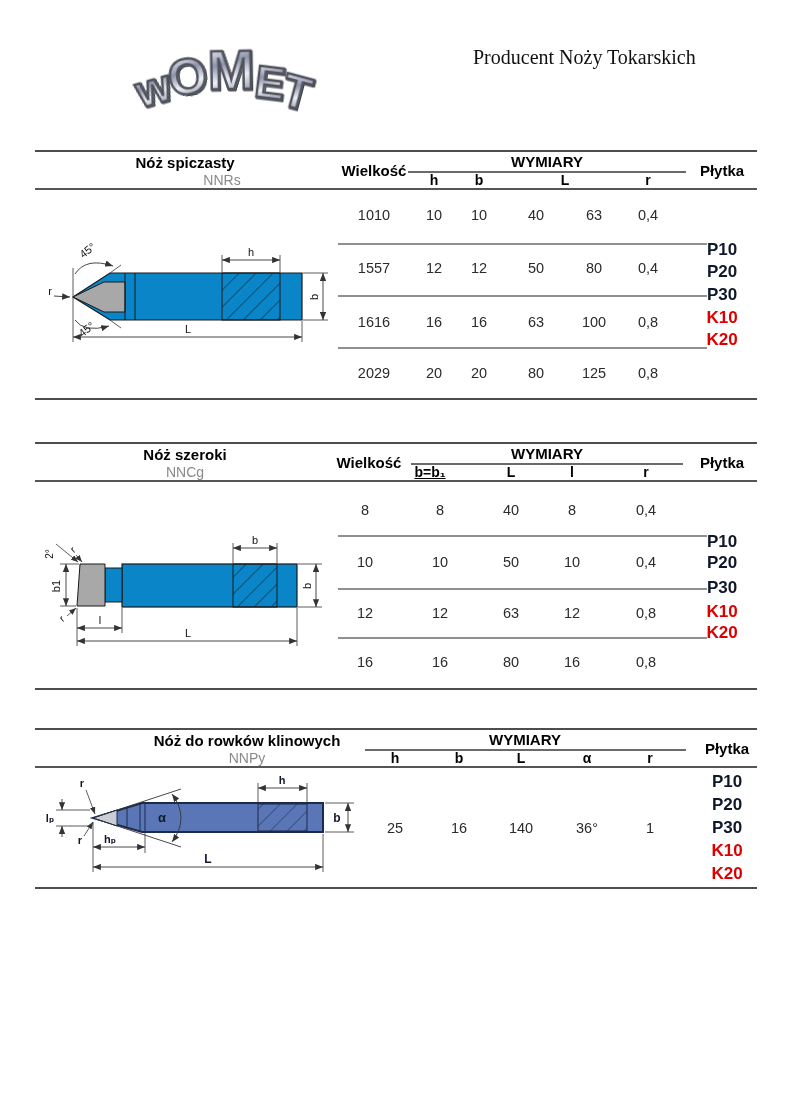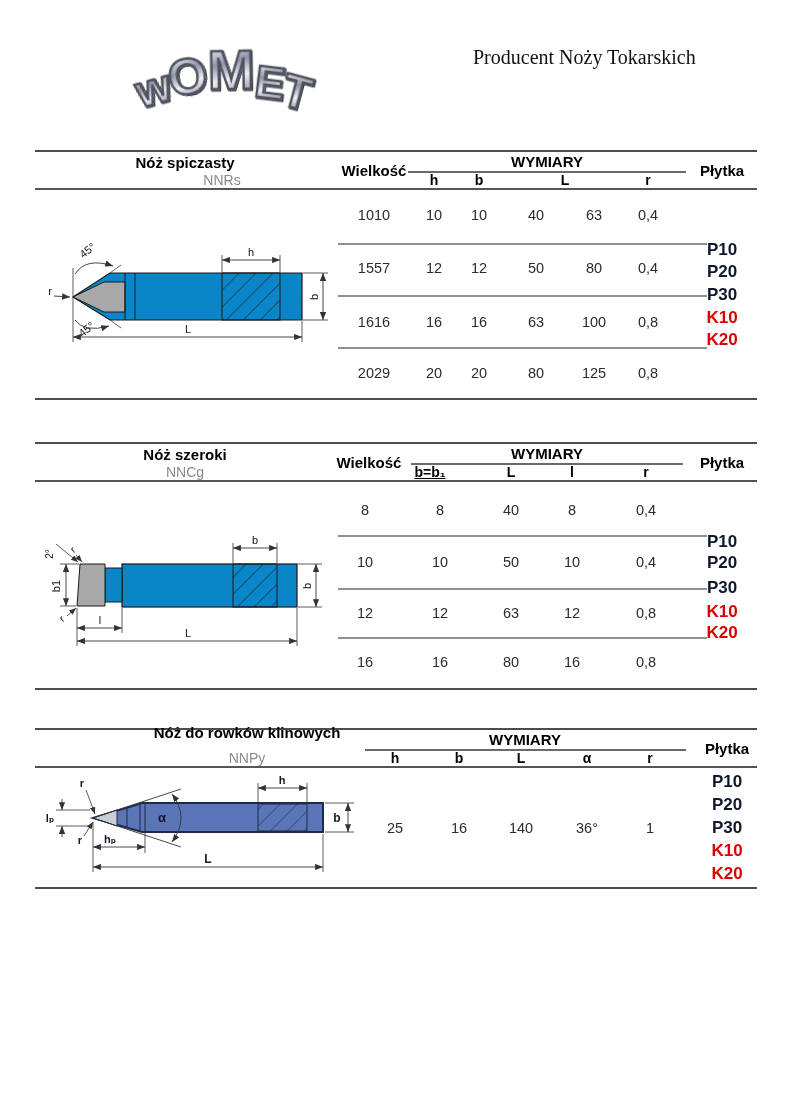--- a/index.html
+++ b/index.html
@@ -255,21 +255,21 @@
 
     <line x1="255" y1="78" x2="255" y2="116" stroke="#333" stroke-width="0.8"></line>
     <line x1="35" y1="103" x2="35" y2="116" stroke="#333" stroke-width="0.8"></line>
     <line x1="35" y1="111" x2="255" y2="111" stroke="#333" stroke-width="0.9" marker-start="url(#m2)" marker-end="url(#m2)"></line>
     <text x="146" y="107" font-size="11" fill="#111" text-anchor="middle">L</text>
   </svg>
 </div>
 
 <div class="tbl t3">
   <div class="rule" style="top:0;"></div>
-  <div class="ct title" style="left:212px;top:4px;">Nóż do rowków klinowych</div>
+  <div class="ct title" style="left:212px;top:12px;">Nóż do rowków klinowych</div>
   <div class="ct subtitle" style="left:212px;top:30px;">NNPy</div>
   <div class="ct hlabel" style="left:490px;top:11px;">WYMIARY</div>
   <div class="wym-line" style="left:330px;top:21px;width:321px;"></div>
   <div class="ct collabel" style="left:360px;top:30px;">h</div>
   <div class="ct collabel" style="left:424px;top:30px;">b</div>
   <div class="ct collabel" style="left:486px;top:30px;">L</div>
   <div class="ct collabel" style="left:552px;top:30px;">α</div>
   <div class="ct collabel" style="left:615px;top:30px;">r</div>
   <div class="ct hlabel" style="left:692px;top:20px;">Płytka</div>
   <div class="rule mid" style="top:38px;"></div>

